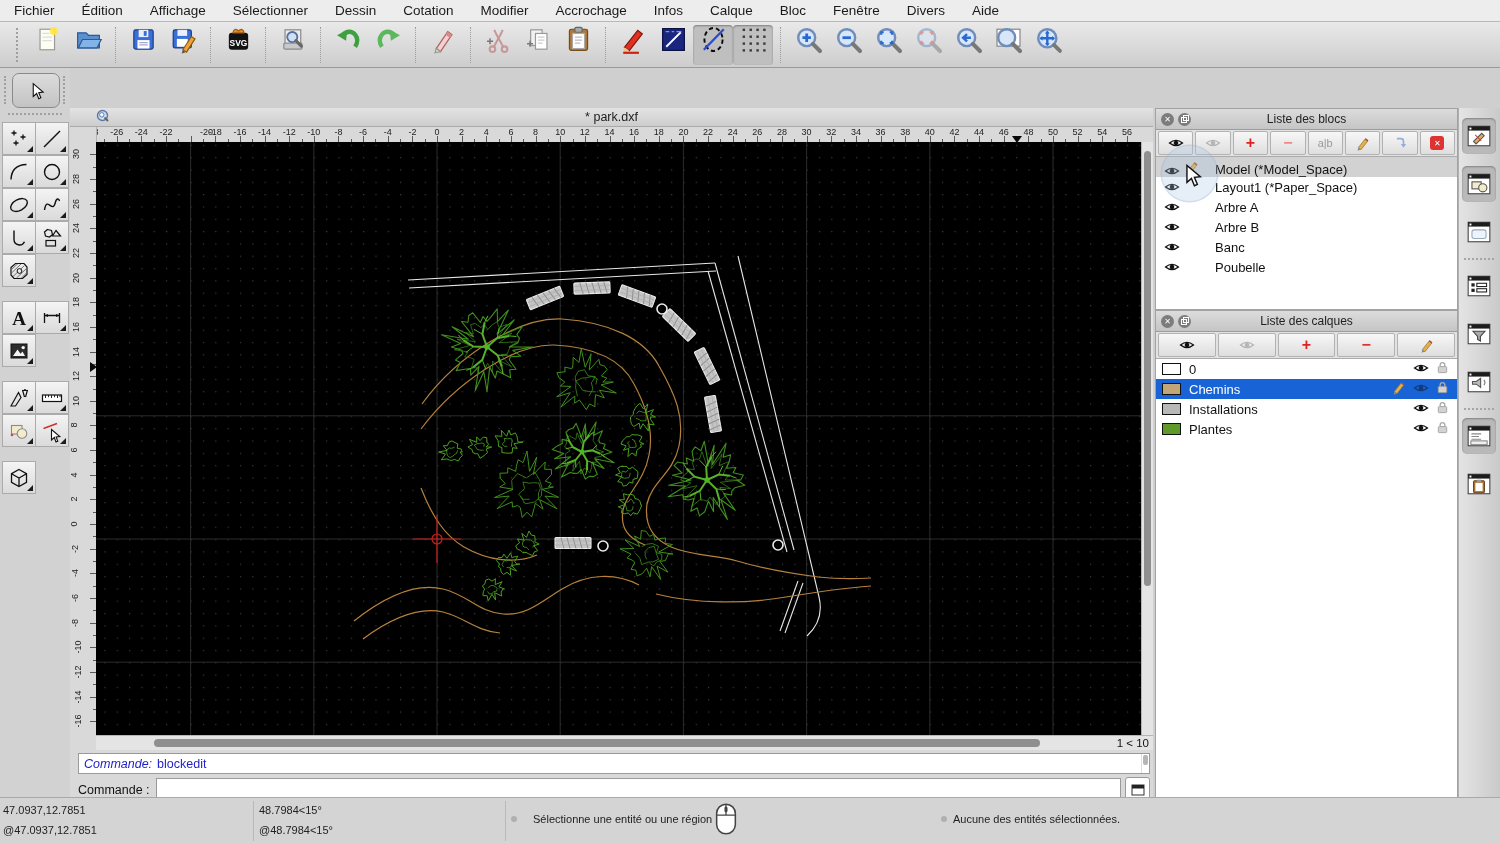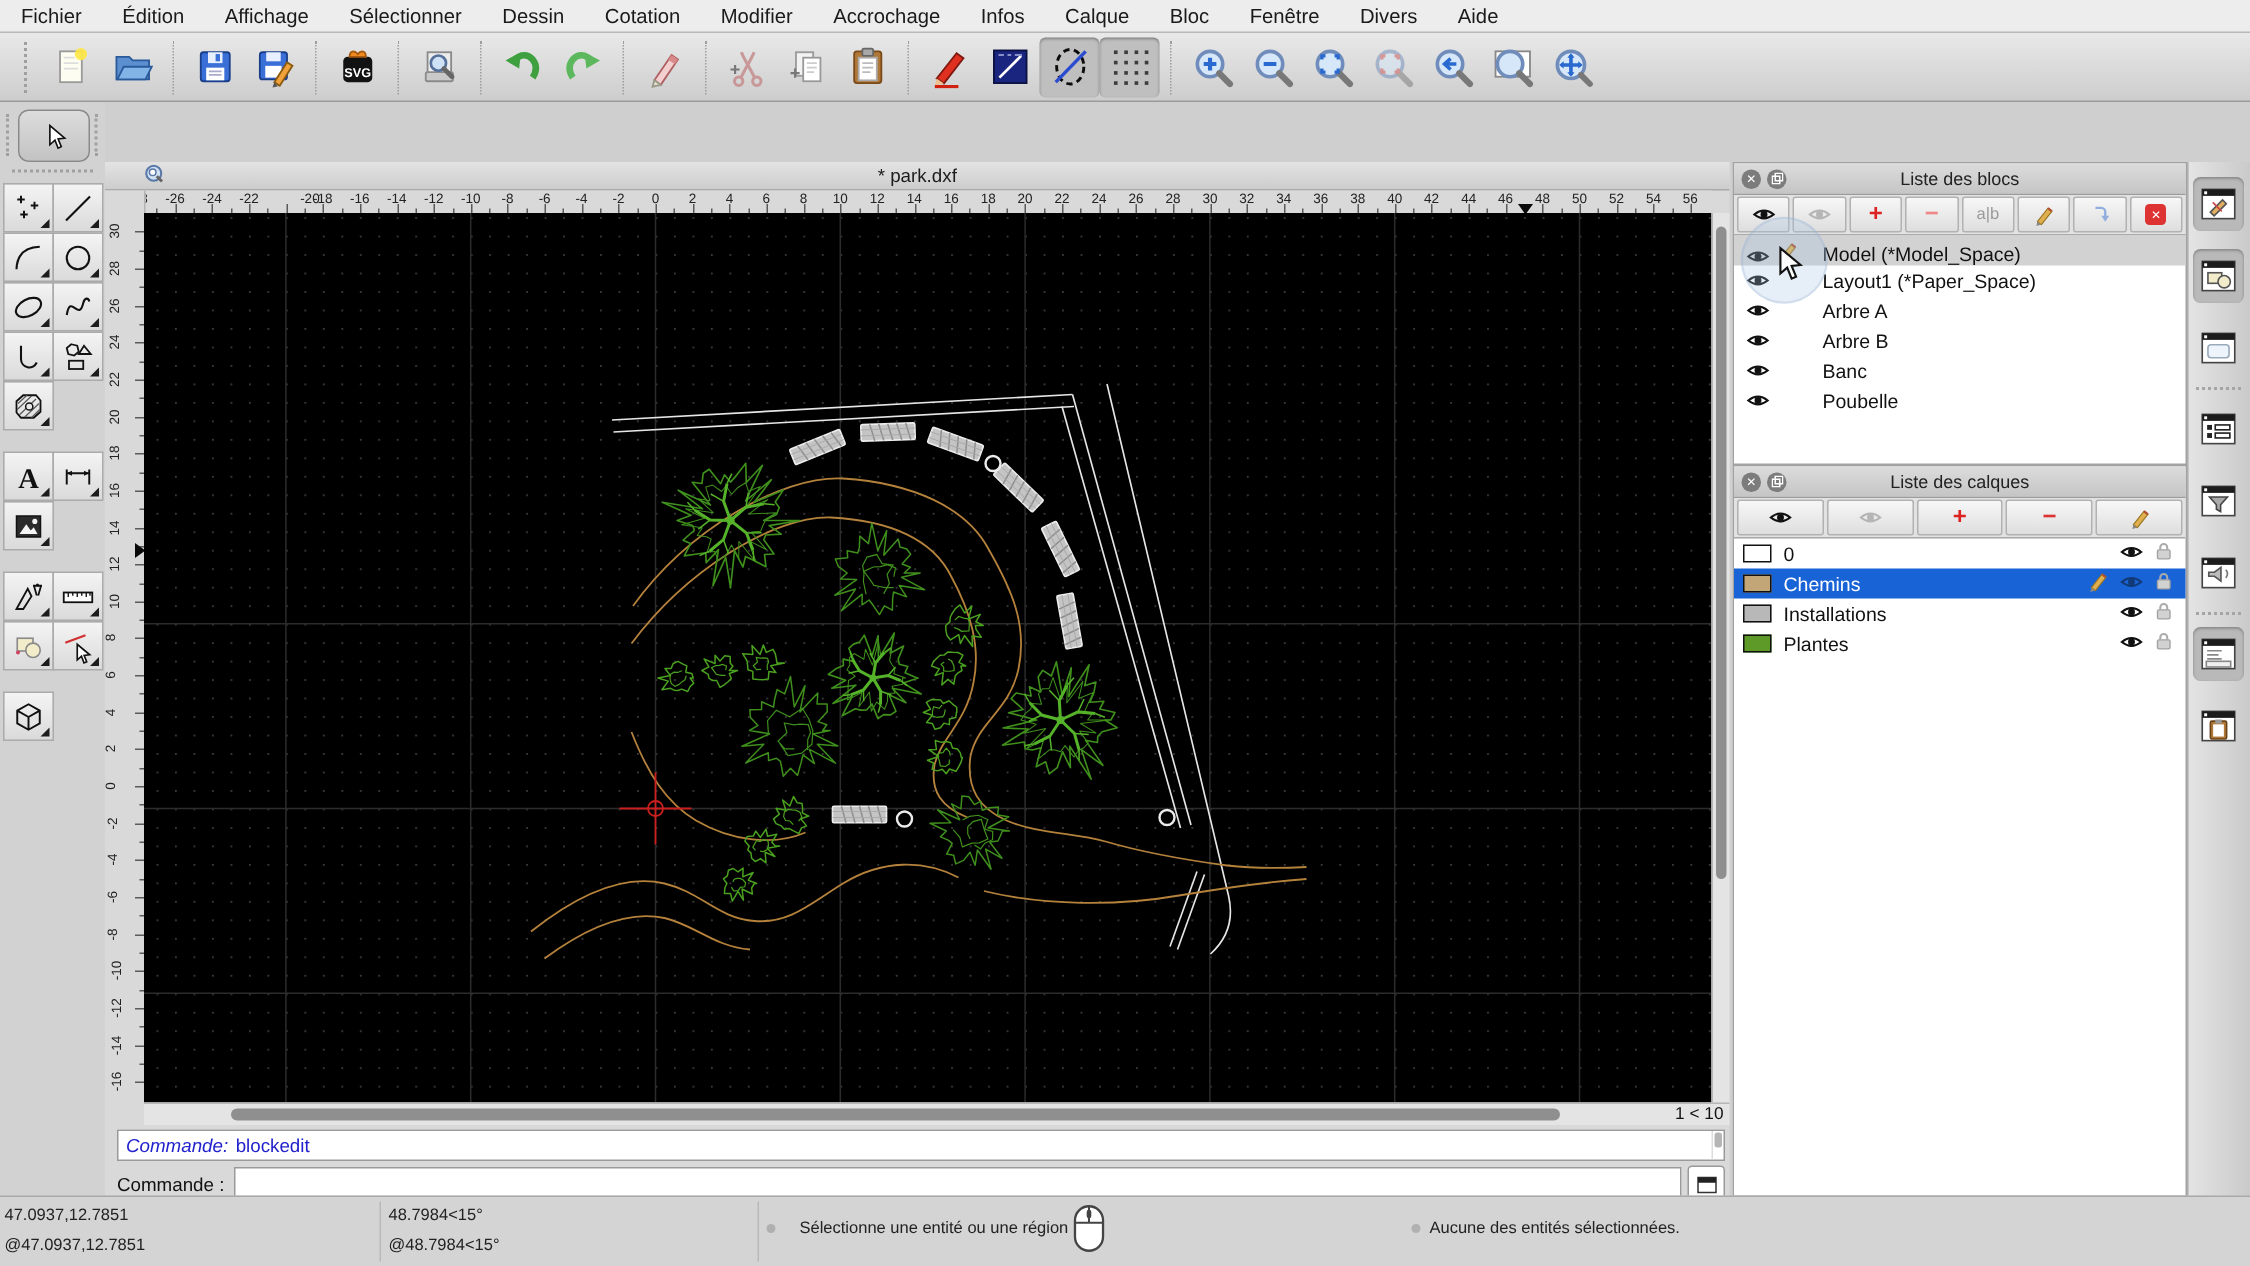--- a/index.html
+++ b/index.html
@@ -8,21 +8,21 @@
   
   #menubar{position:absolute;left:0;top:0;width:1500px;height:22px;background:#ededed;
            border-bottom:1px solid #b8b8b8;display:flex;align-items:center;padding-left:14px;box-sizing:border-box;}
   .menu-item{font-size:13.5px;margin-right:27px;white-space:nowrap;cursor:default;}
   
   #toolbar{position:absolute;left:0;top:22px;width:1500px;height:46px;
            background:linear-gradient(#e9e9e9,#cdcdcd);border-bottom:1px solid #9a9a9a;
            display:flex;align-items:center;padding-left:10px;box-sizing:border-box;}
   .tb-grip{width:4px;height:34px;margin:0 6px;border-left:2px dotted #9f9f9f;}
   .tb-sep{width:0;height:36px;border-left:1px dotted #9d9d9d;margin:0 7px;}
-  .tb-btn{width:40px;height:40px;display:flex;align-items:center;justify-content:center;border-radius:4px;}
+  .tb-btn{width:40px;height:40px;display:flex;align-items:flex-start;justify-content:center;border-radius:4px;}
   .tb-btn svg{width:29px;height:29px;}
   .tb-btn.pressed{background:#bfbfbf;box-shadow:inset 0 1px 2px rgba(0,0,0,.35);}
   .tb-btn.disabled{opacity:.5;}
   
   #left-tools{position:absolute;left:0;top:68px;width:70px;bottom:46px;background:#d2d2d2;}
   #sel-btn{position:absolute;left:12px;top:5px;width:46px;height:33px;border:1px solid #8a8a8a;border-radius:7px;
            background:linear-gradient(#dcdcdc,#c3c3c3);display:flex;align-items:center;justify-content:center;}
   .grip-h{position:absolute;left:8px;top:45px;width:54px;border-top:2px dotted #a0a0a0;}
   .grip-v{position:absolute;top:8px;width:0;height:28px;border-left:2px dotted #a0a0a0;}
   .tool{position:absolute;width:32px;height:31px;background:linear-gradient(#f4f4f4,#dadada);

